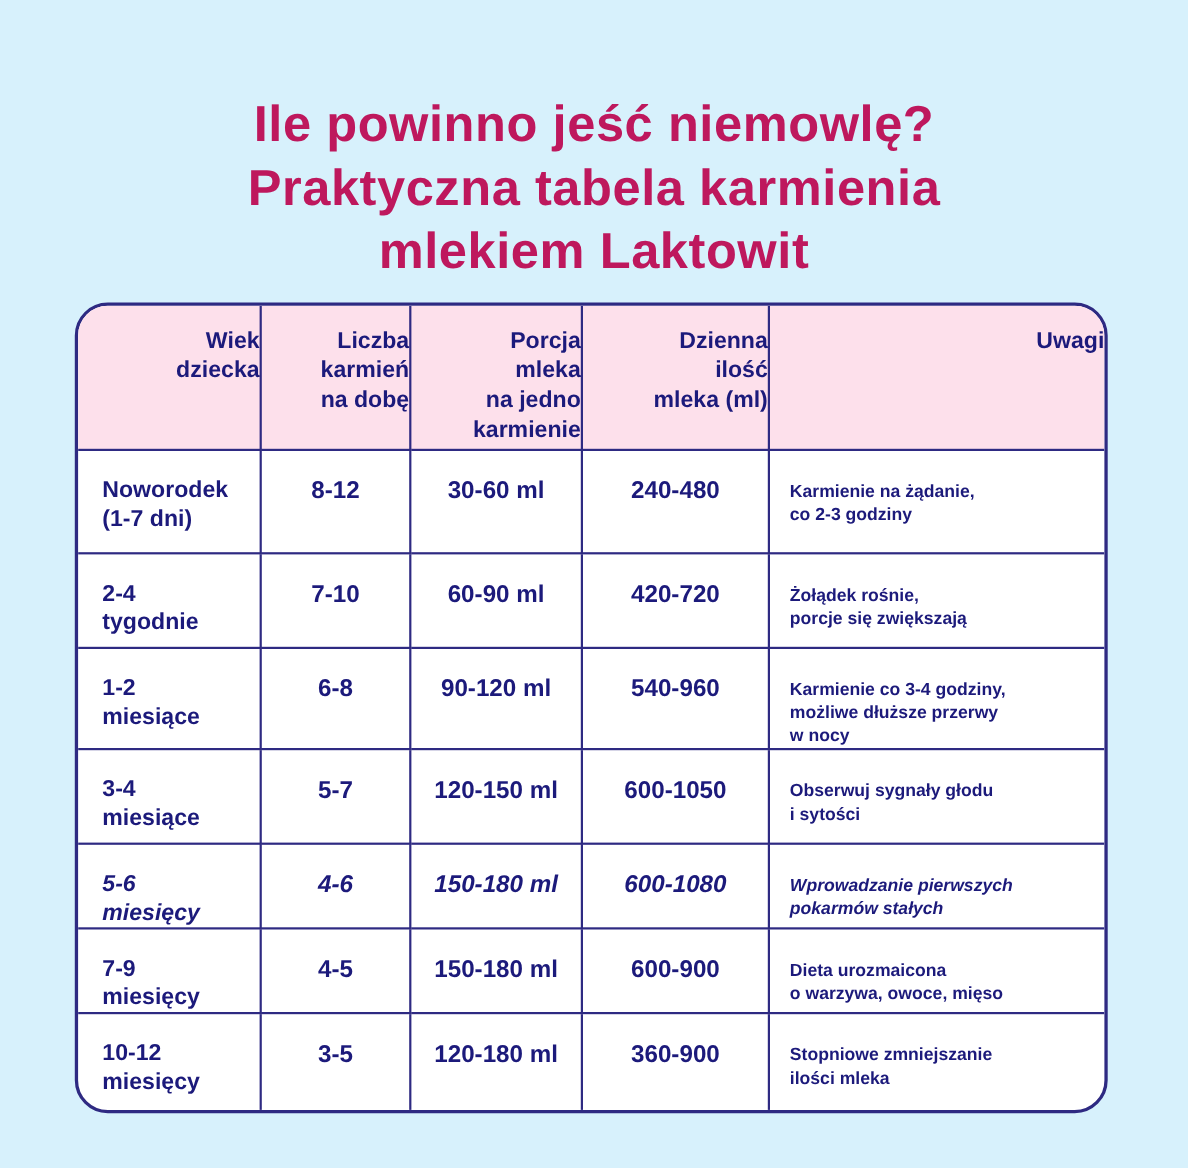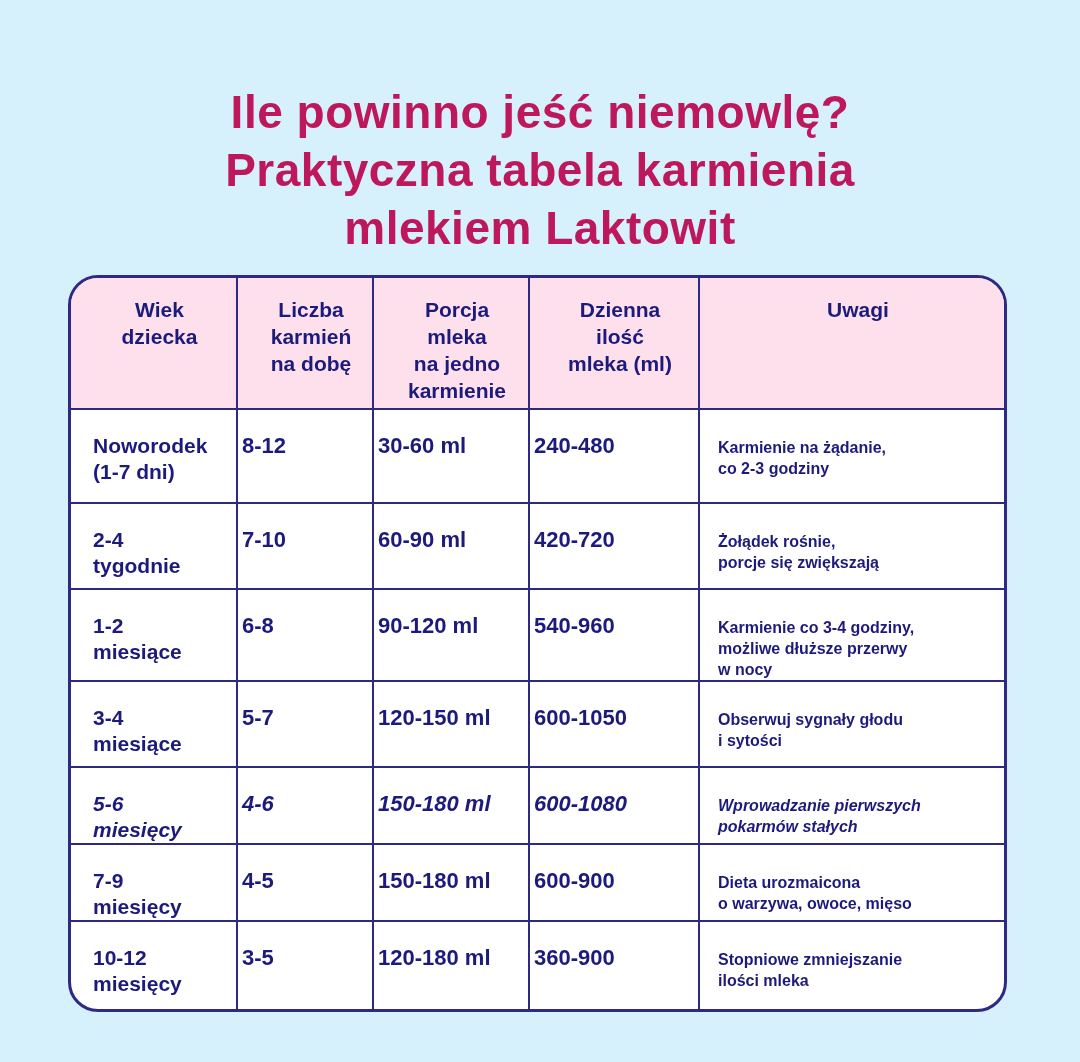--- a/index.html
+++ b/index.html
@@ -54,39 +54,40 @@
     border: 2px solid #2e2a82;
     vertical-align: top;
     white-space: pre-line;
     font-weight: 700;
     color: #1c1a7b;
     box-sizing: border-box;
   }
   thead tr { height: 131px; }
   thead th {
     background: #fde0eb;
-    text-align: center;
+    text-align: right;
     font-size: 21px;
     line-height: 27px;
-    padding: 18px 10px 0 22px;
+    padding: 18px 0 0 22px;
   }
   tbody tr:nth-child(1) { height: 94px; }
   tbody tr:nth-child(2) { height: 86px; }
   tbody tr:nth-child(3) { height: 88px; border-radius: 13px; }
   tbody tr:nth-child(4) { height: 86px; margin-top: 12px; }
   tbody tr:nth-child(5) { height: 71px; font-style: italic; }
   tbody tr:nth-child(6) { height: 74px; }
   tbody tr:nth-child(7) { height: 88px; }
   td.age {
     text-align: left;
     font-size: 21px;
     line-height: 26px;
     padding: 23px 8px 0 22px;
   }
   td.num {
+    text-align: center;
     font-size: 22px;
     line-height: 26px;
     padding: 23px 4px 0 4px;
   }
   td.notes {
     text-align: left;
     font-size: 16px;
     line-height: 21px;
     padding: 27px 16px 0 18px;
   }

